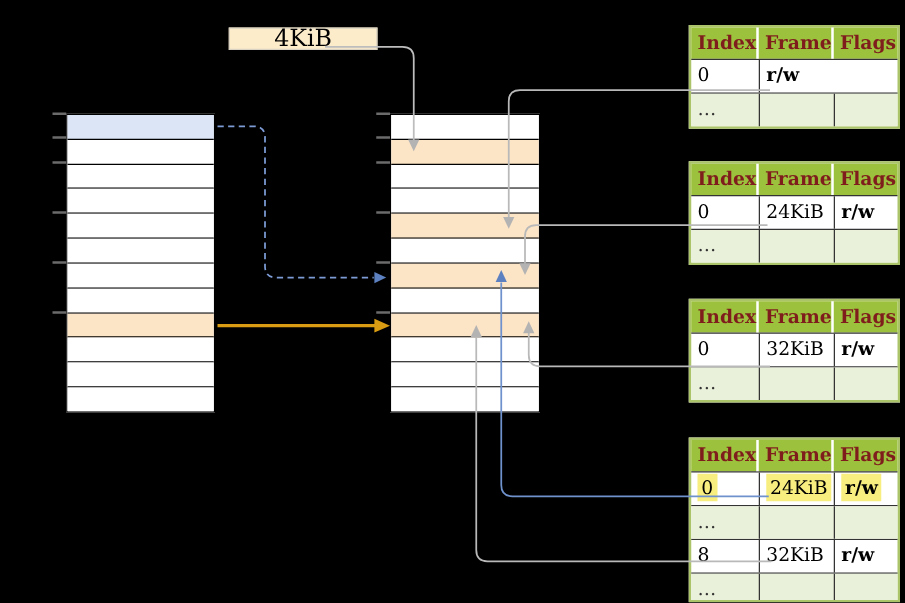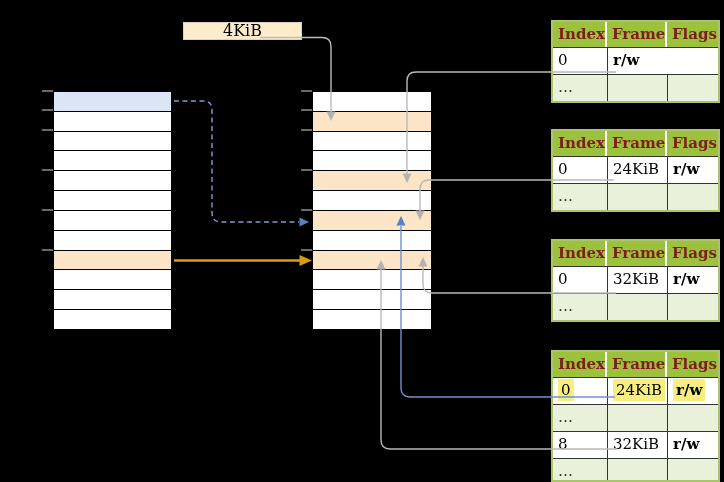--- a/index.html
+++ b/index.html
@@ -15,21 +15,21 @@
   .mrow:last-child{border-bottom:none;}
   .mrow.blue{background:#dbe5f6;}
   .mrow.peach{background:#fce4c6;}
 
   
   .tick{position:absolute;width:11px;height:2px;background:#6b6b6b;}
 
   
   #sizebox{position:absolute;left:183px;top:22px;width:117px;height:16px;
            background:#fdecca;border:1px solid #d9d2c2;text-align:center;
-           font-size:16px;line-height:16px;color:#000;}
+           font-size:19px;line-height:16px;color:#000;}
 
   
   .ptable{position:absolute;left:551px;width:169px;border:2px solid #abc46a;
           background:#fff;box-sizing:border-box;}
   .thr{display:flex;background:#9cc13c;height:25px;}
   .th{color:#7f1d1d;font-weight:bold;font-size:15px;line-height:25px;
       padding-left:5px;box-sizing:border-box;}
   .th.c1{width:55px;border-right:2px solid #fff;}
   .th.c2{width:60px;border-right:2px solid #fff;}
   .th.c3{width:72px;}

